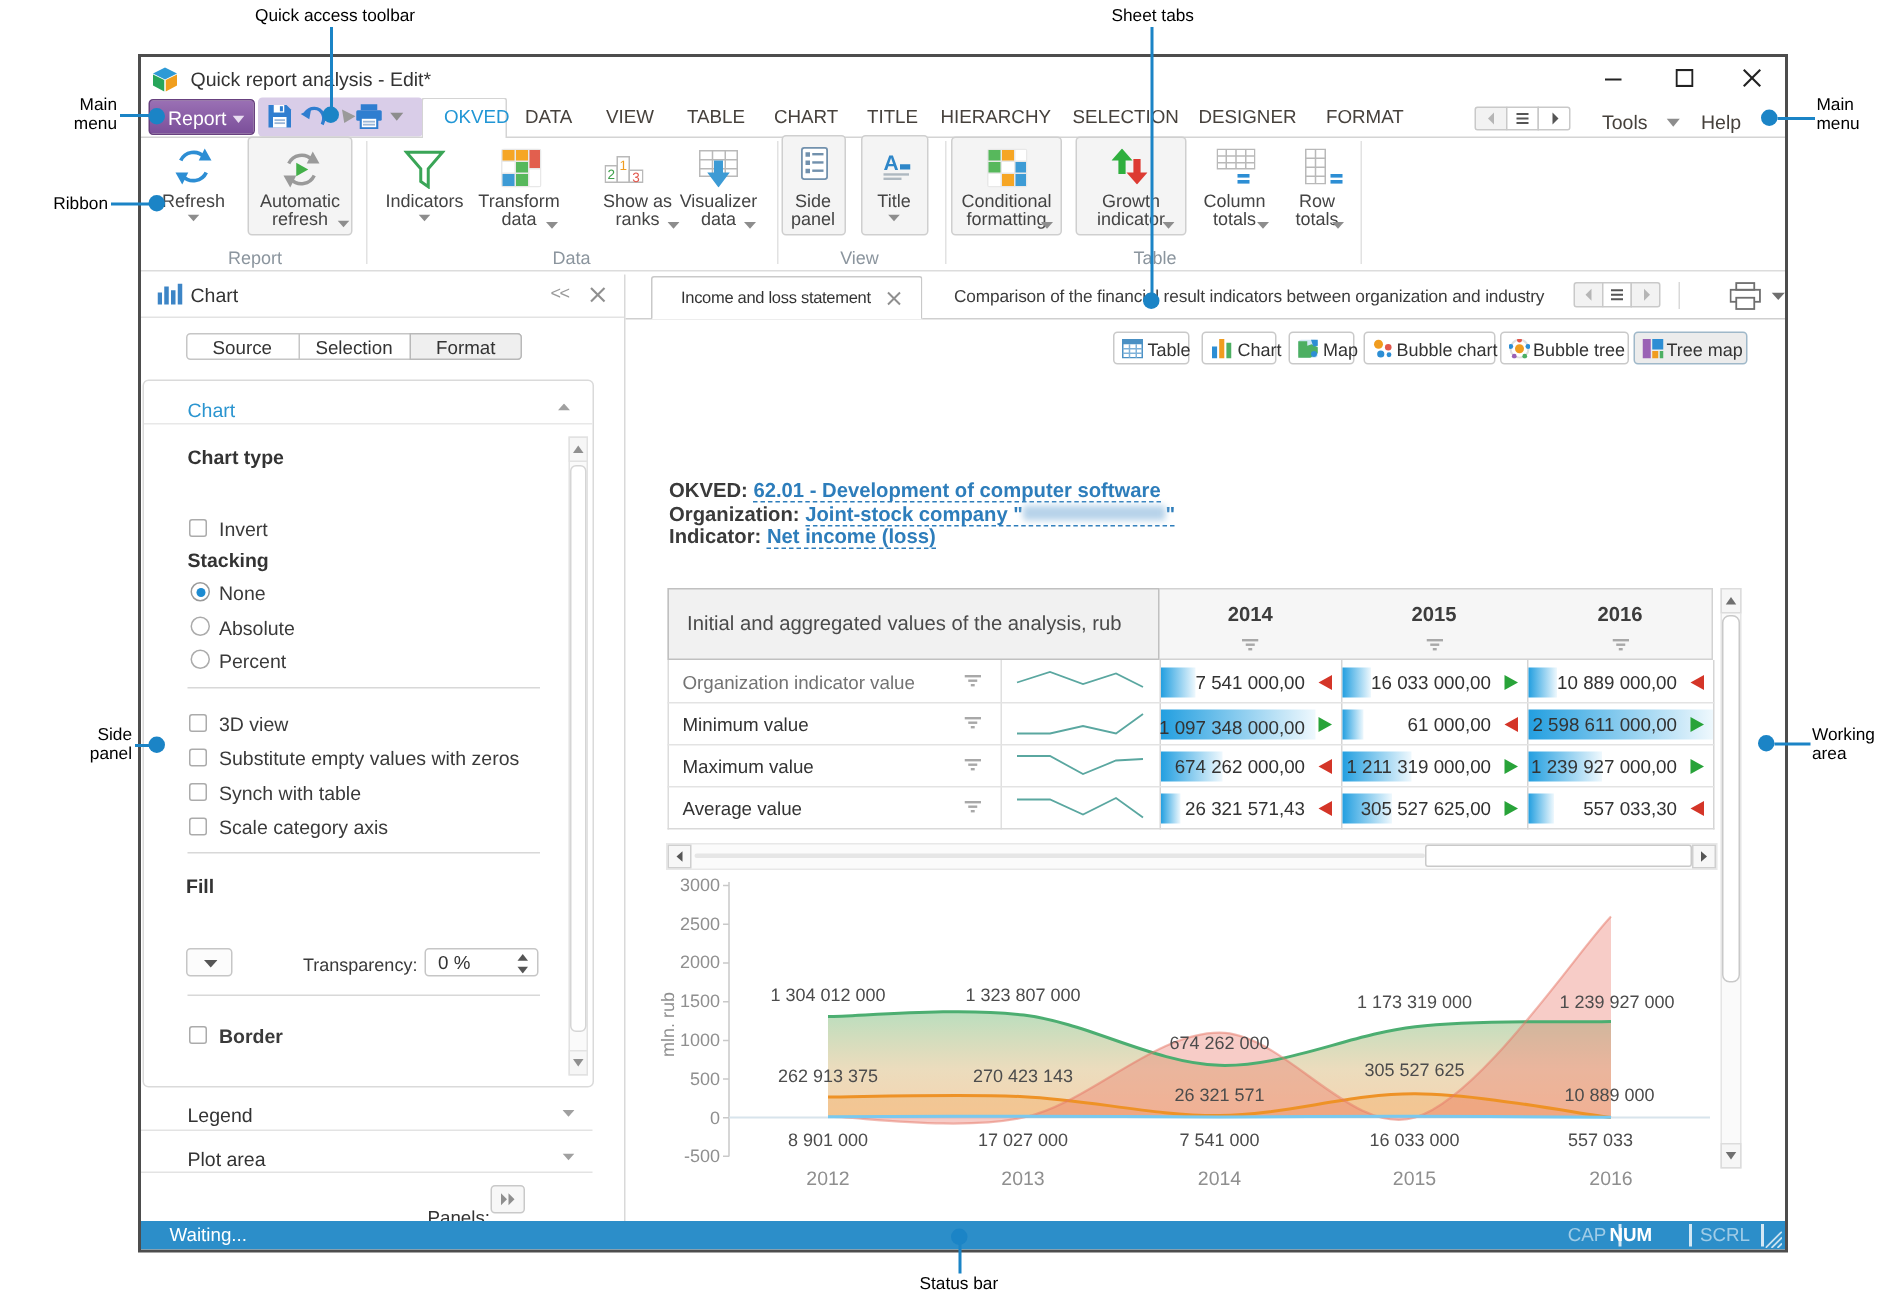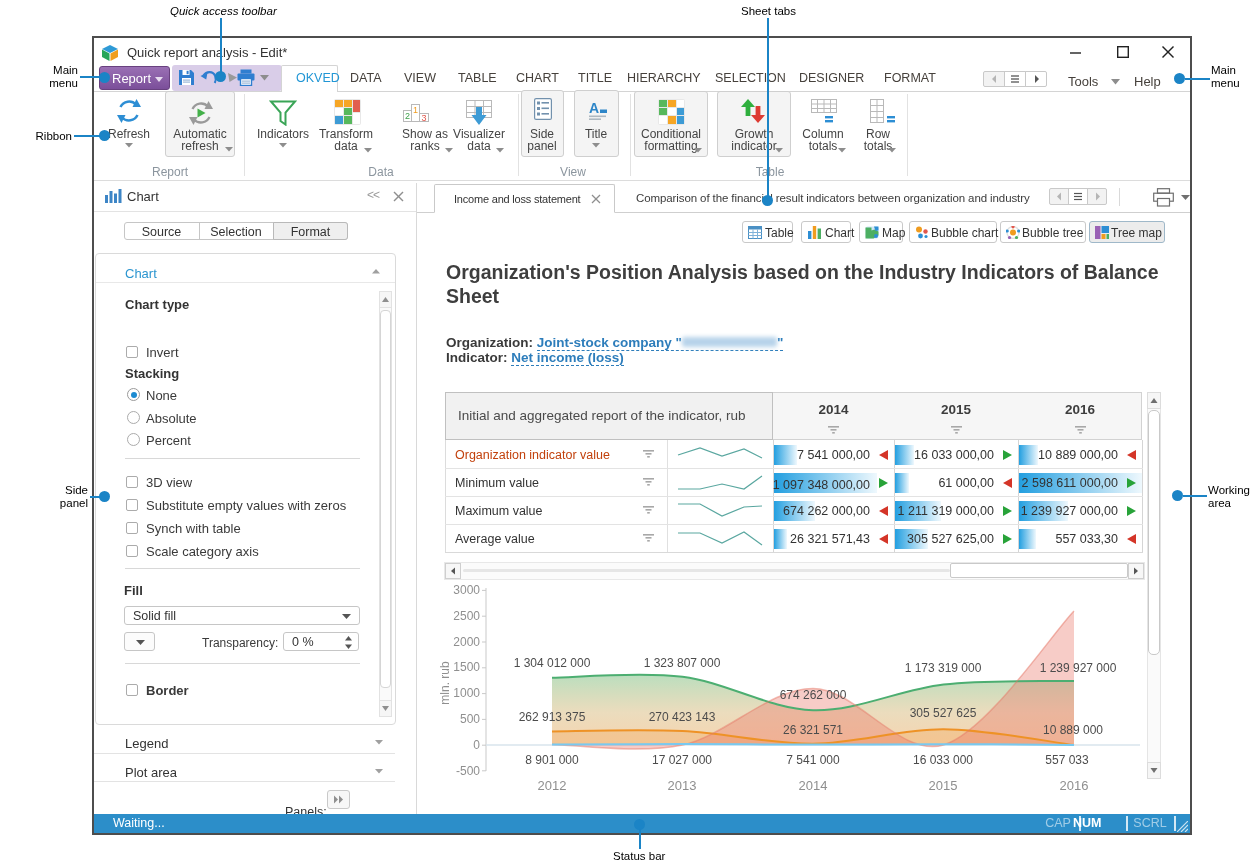--- a/index.html
+++ b/index.html
@@ -21,21 +21,21 @@
 .sel{position:absolute;border:1px solid #c6c6c6;border-radius:3px;background:#fff;box-sizing:border-box;font-size:12.5px;color:#333;}
 .hr{position:absolute;height:1px;background:#d8d8d8;}
 .vbtn{position:absolute;border:1px solid #c9c9c9;border-radius:3px;background:#fff;box-sizing:border-box;font-size:12px;color:#333;white-space:nowrap;}
 .cell-num{position:absolute;font-size:12.5px;color:#333;white-space:nowrap;}
 .tri-r{width:0;height:0;border-style:solid;position:absolute;}
 a.lk{color:#2d7dbb;text-decoration:none;border-bottom:1px dashed #2d7dbb;}
 </style>
 </head>
 <body>
 
-<div class="ab ann" style="left:170px;top:5px;font-style:italic;">Quick access toolbar</div>
+<div class="ab ann" style="left:170px;top:5px;">Quick access toolbar</div>
 <div class="aline" style="left:220px;top:18px;width:2px;height:55px;"></div>
 <div class="dot" style="left:215px;top:71px;"></div>
 <div class="ab ann" style="left:741px;top:5px;">Sheet tabs</div>
 <div class="aline" style="left:767px;top:18px;width:2px;height:180px;"></div>
 <div class="dot" style="left:762px;top:195px;"></div>
 <div class="ab ann" style="left:0px;top:64px;width:78px;text-align:right;line-height:12.5px;">Main<br>menu</div>
 <div class="aline" style="left:80px;top:76px;width:20px;height:2px;"></div>
 <div class="dot" style="left:99px;top:72px;"></div>
 <div class="ab ann" style="left:0px;top:130px;width:72px;text-align:right;">Ribbon</div>
 <div class="aline" style="left:74px;top:135px;width:26px;height:2px;"></div>
@@ -380,26 +380,20 @@
 <div class="chk" style="left:32px;top:438px;"></div>
       <div class="lbl13" style="left:52px;top:437px;">3D view</div>
 <div class="chk" style="left:32px;top:461px;"></div>
       <div class="lbl13" style="left:52px;top:460px;">Substitute empty values with zeros</div>
 <div class="chk" style="left:32px;top:484px;"></div>
       <div class="lbl13" style="left:52px;top:483px;">Synch with table</div>
 <div class="chk" style="left:32px;top:507px;"></div>
       <div class="lbl13" style="left:52px;top:506px;">Scale category axis</div>
 <div class="hr" style="left:31px;top:530px;width:235px;"></div>
 <div class="ab" style="left:30px;top:545px;font-size:13px;font-weight:bold;color:#333;">Fill</div>
-<div class="sel" style="left:30px;top:568px;width:236px;height:19px;">
-        <span style="position:absolute;left:8px;top:2px;">Solid fill</span>
-        <svg style="position:absolute;right:8px;top:7px;" width="9" height="6" viewBox="0 0 9 6">
-          <polygon points="0,0 9,0 4.5,5" fill="#555"></polygon>
-        </svg>
-      </div>
 <div class="sel" style="left:30px;top:594px;width:31px;height:19px;background:#fcfcfc;">
         <svg style="position:absolute;left:11px;top:7px;" width="9" height="6" viewBox="0 0 9 6">
           <polygon points="0,0 9,0 4.5,5" fill="#555"></polygon>
         </svg>
       </div>
 <div class="ab" style="left:108px;top:598px;font-size:12px;color:#3a3a3a;">Transparency:</div>
 <div class="sel" style="left:189px;top:594px;width:76px;height:19px;">
         <span style="position:absolute;left:8px;top:2px;">0 %</span>
 <svg style="position:absolute;right:5px;top:3px;" width="9" height="13" viewBox="0 0 9 13">
           <polygon points="4.5,0 8,4.5 1,4.5" fill="#555"></polygon>
@@ -531,27 +525,27 @@
 <div class="vbtn" style="left:995px;top:183px;width:76px;height:22px;background:#ececec;border-color:#9fb8c9;">
         <svg style="position:absolute;left:5px;top:4px;" width="14" height="13" viewBox="0 0 14 13">
           <rect x="0" y="0" width="5.5" height="13" fill="#9a62b5"></rect>
           <rect x="6.5" y="0" width="7.5" height="7" fill="#2d8ed4"></rect>
           <rect x="6.5" y="8" width="4" height="5" fill="#f09c1f"></rect>
           <rect x="11.5" y="8" width="2.5" height="5" fill="#4caf62"></rect>
         </svg>
         <span style="position:absolute;left:21px;top:4px;">Tree map</span>
       </div>
 
-<div class="ab" style="left:352px;top:223px;width:726px;font-size:19.5px;font-weight:bold;color:#3e3e3e;line-height:23.5px;letter-spacing:0px;">Organization's Position Analysis based on the Industry Indicators of Balance Sheet</div>
+<div class="ab" style="left:352px;top:281px;font-size:13.5px;color:#3a3a3a;font-weight:bold;">OKVED: <a class="lk" style="font-weight:bold;">62.01 - Development of computer software</a></div>
 <div class="ab" style="left:352px;top:297px;font-size:13.5px;color:#3a3a3a;font-weight:bold;">Organization: <a class="lk" style="font-weight:bold;">Joint-stock company "<span style="display:inline-block;width:95px;height:10px;background:#b7d3ea;filter:blur(2px);border-radius:2px;"></span>"</a></div>
 <div class="ab" style="left:352px;top:312px;font-size:13.5px;color:#3a3a3a;font-weight:bold;">Indicator: <a class="lk" style="font-weight:bold;">Net income (loss)</a></div>
 
 <div class="ab" style="left:351px;top:354px;width:697px;height:48px;background:#f6f6f6;border:1px solid #d2d2d2;box-sizing:border-box;"></div>
 <div class="ab" style="left:351px;top:354px;width:328px;height:48px;background:#f1f1f1;border:1px solid #c0c0c0;box-sizing:border-box;"></div>
-<div class="ab" style="left:364px;top:370px;font-size:13.5px;color:#4a4a4a;">Initial and aggregated report of the indicator, rub</div>
+<div class="ab" style="left:364px;top:370px;font-size:13.5px;color:#4a4a4a;">Initial and aggregated values of the analysis, rub</div>
 <div class="ab" style="left:679px;top:364px;width:121px;text-align:center;font-size:13.5px;font-weight:bold;color:#3d3d3d;">2014</div>
 <div class="ab" style="left:800px;top:364px;width:124px;text-align:center;font-size:13.5px;font-weight:bold;color:#3d3d3d;">2015</div>
 <div class="ab" style="left:924px;top:364px;width:124px;text-align:center;font-size:13.5px;font-weight:bold;color:#3d3d3d;">2016</div>
 <svg class="ab" style="left:734px;top:388px;" width="11" height="8" viewBox="0 0 11 8">
         <g fill="#a8a8a8">
           <rect x="0" y="0" width="11" height="1.6"></rect>
           <rect x="2.5" y="3" width="6" height="1.6"></rect>
           <rect x="4.2" y="6" width="2.6" height="1.6"></rect>
         </g>
       </svg>
@@ -573,21 +567,21 @@
 <div class="ab" style="left:351px;top:402px;width:1px;height:113px;background:#dcdcdc;"></div>
 <div class="ab" style="left:679px;top:402px;width:1px;height:113px;background:#d5d5d5;"></div>
 <div class="ab" style="left:800px;top:402px;width:1px;height:113px;background:#d5d5d5;"></div>
 <div class="ab" style="left:924px;top:402px;width:1px;height:113px;background:#d5d5d5;"></div>
 <div class="ab" style="left:1048px;top:402px;width:1px;height:113px;background:#d5d5d5;"></div>
 <div class="ab" style="left:573px;top:402px;width:1px;height:113px;background:#e0e0e0;"></div>
 <div class="ab" style="left:351px;top:430px;width:698px;height:1px;background:#e3e3e3;"></div>
 <div class="ab" style="left:351px;top:458px;width:698px;height:1px;background:#e3e3e3;"></div>
 <div class="ab" style="left:351px;top:486px;width:698px;height:1px;background:#e3e3e3;"></div>
 <div class="ab" style="left:351px;top:514px;width:698px;height:1px;background:#d9d9d9;"></div>
-<div class="ab" style="left:361px;top:410px;font-size:12.5px;color:#c2410c;">Organization indicator value</div>
+<div class="ab" style="left:361px;top:410px;font-size:12.5px;color:#737373;">Organization indicator value</div>
 <div class="ab" style="left:361px;top:438px;font-size:12.5px;color:#333;">Minimum value</div>
 <div class="ab" style="left:361px;top:466px;font-size:12.5px;color:#333;">Maximum value</div>
 <div class="ab" style="left:361px;top:494px;font-size:12.5px;color:#333;">Average value</div>
 <svg class="ab" style="left:549px;top:412px;" width="11" height="8" viewBox="0 0 11 8">
         <g fill="#a8a8a8">
           <rect x="0" y="0" width="11" height="1.6"></rect>
           <rect x="2.5" y="3" width="6" height="1.6"></rect>
           <rect x="4.2" y="6" width="2.6" height="1.6"></rect>
         </g>
       </svg>

